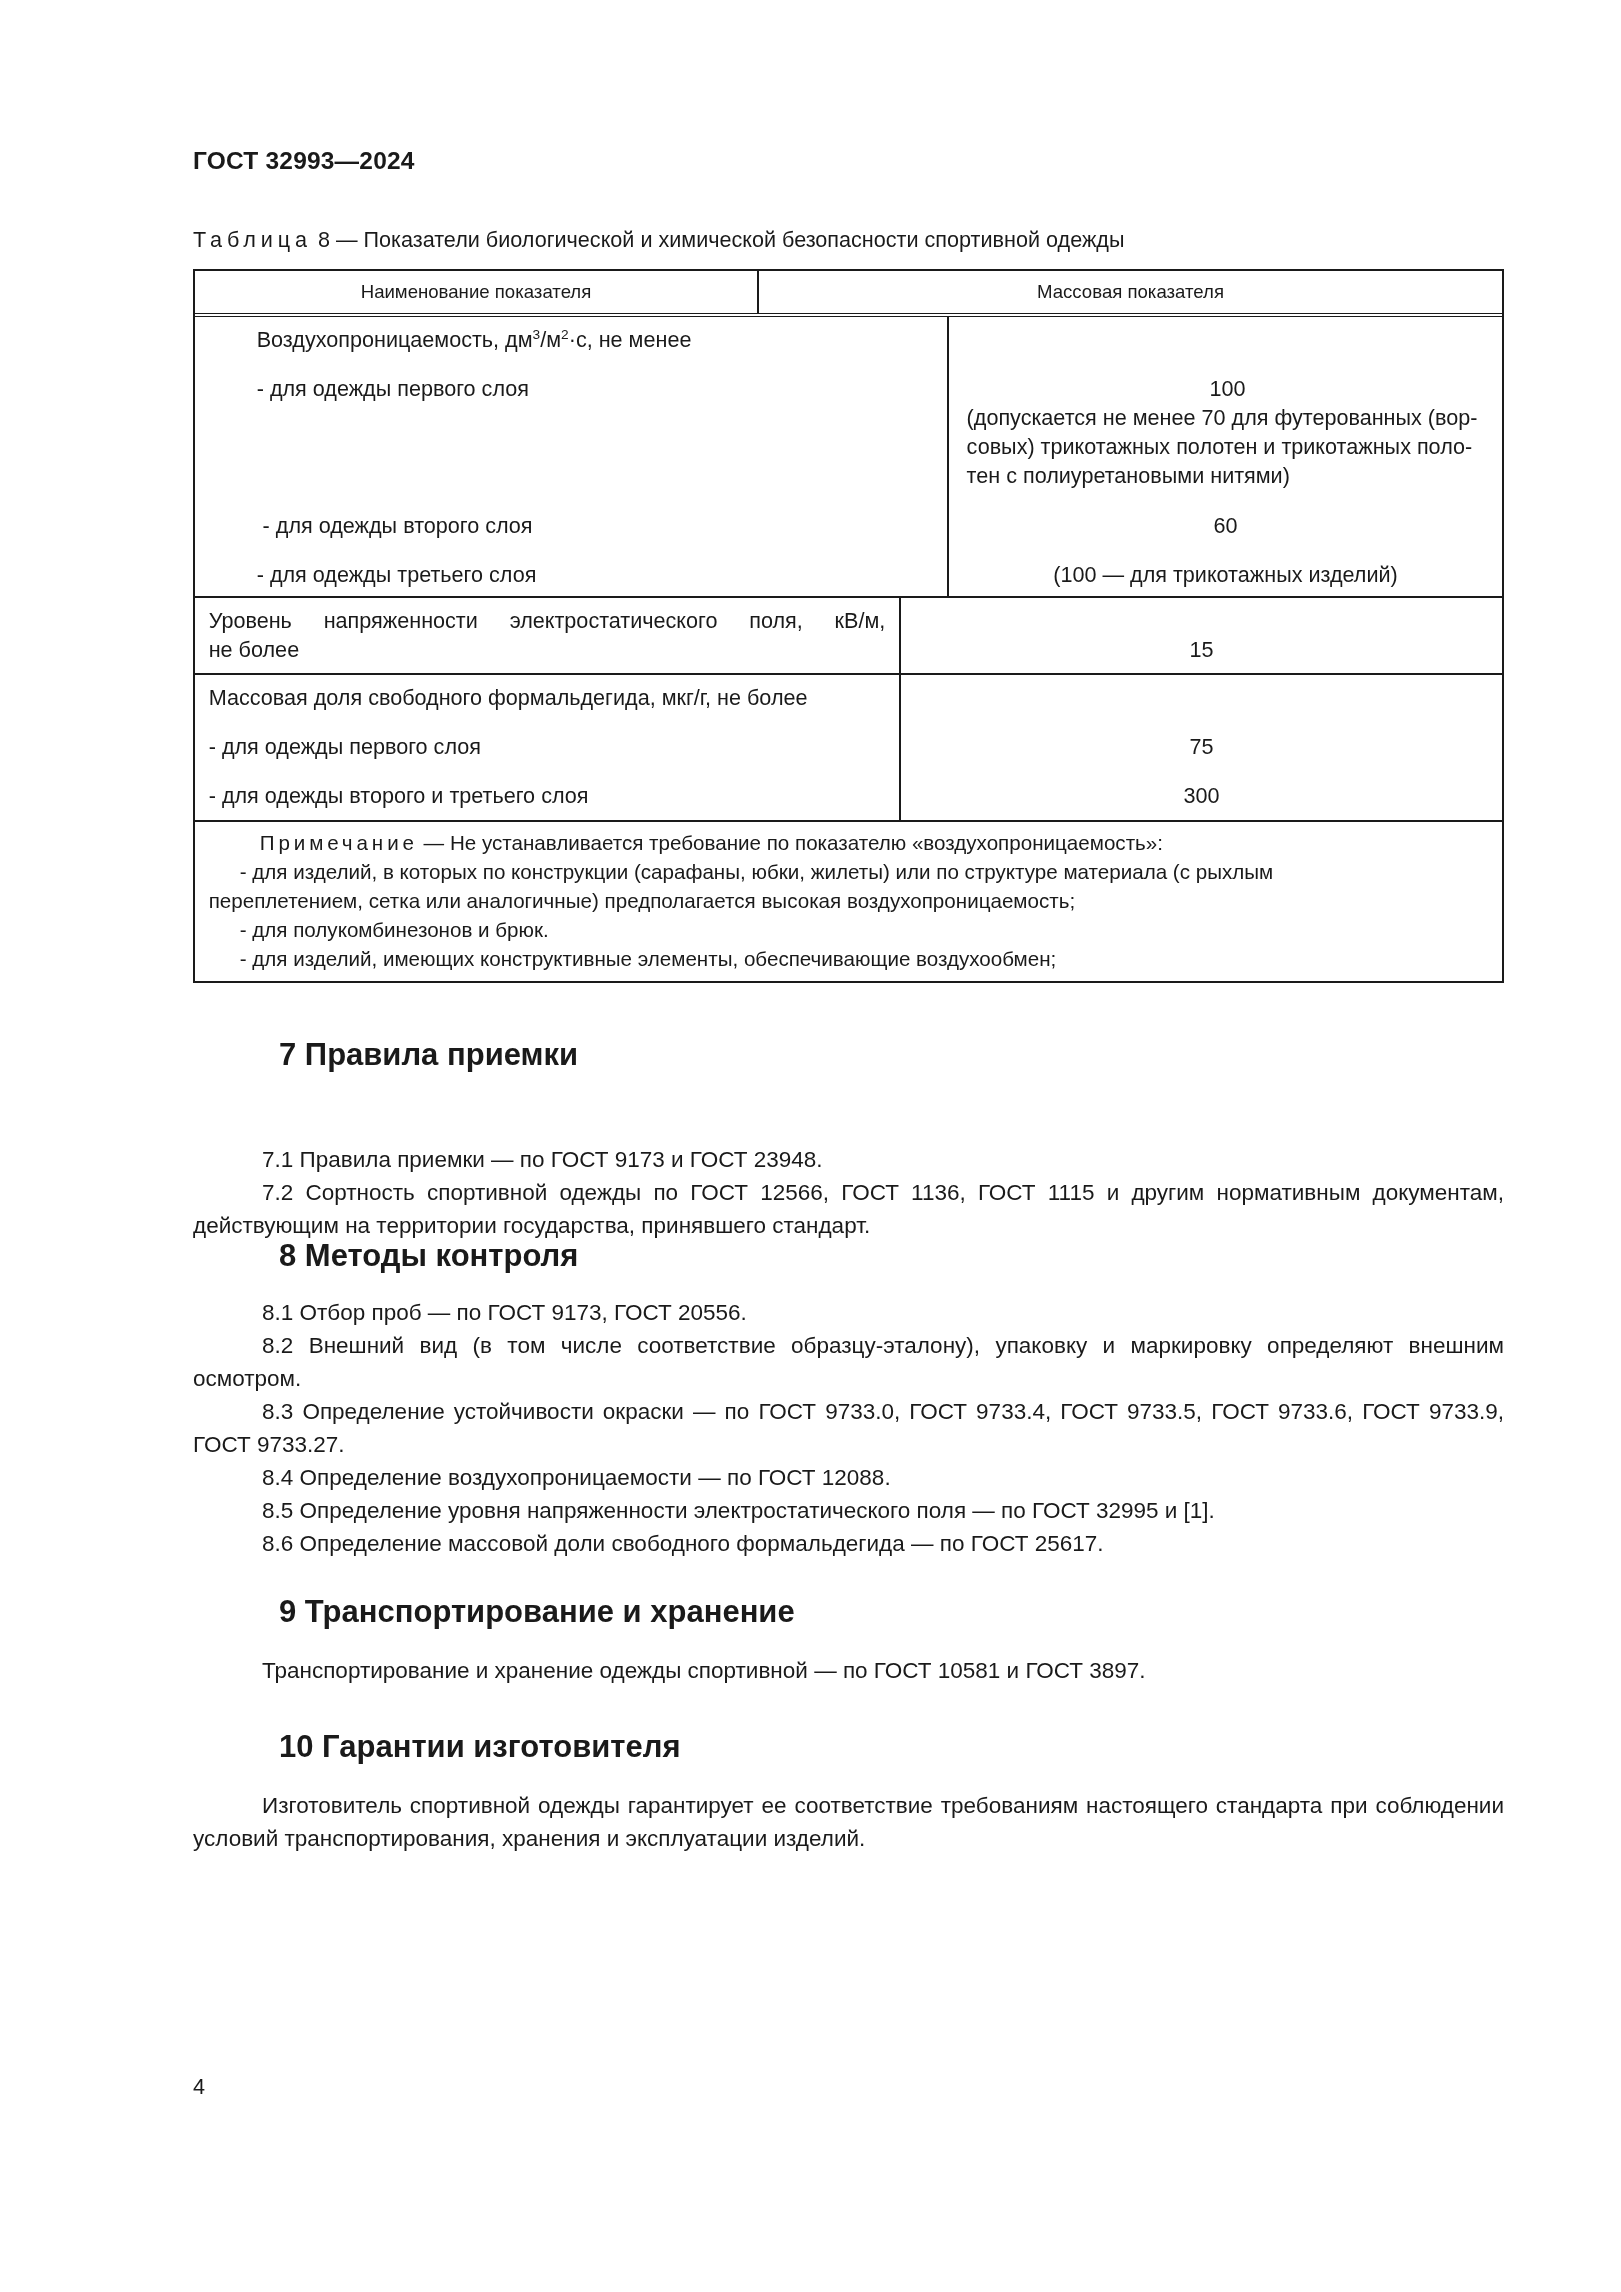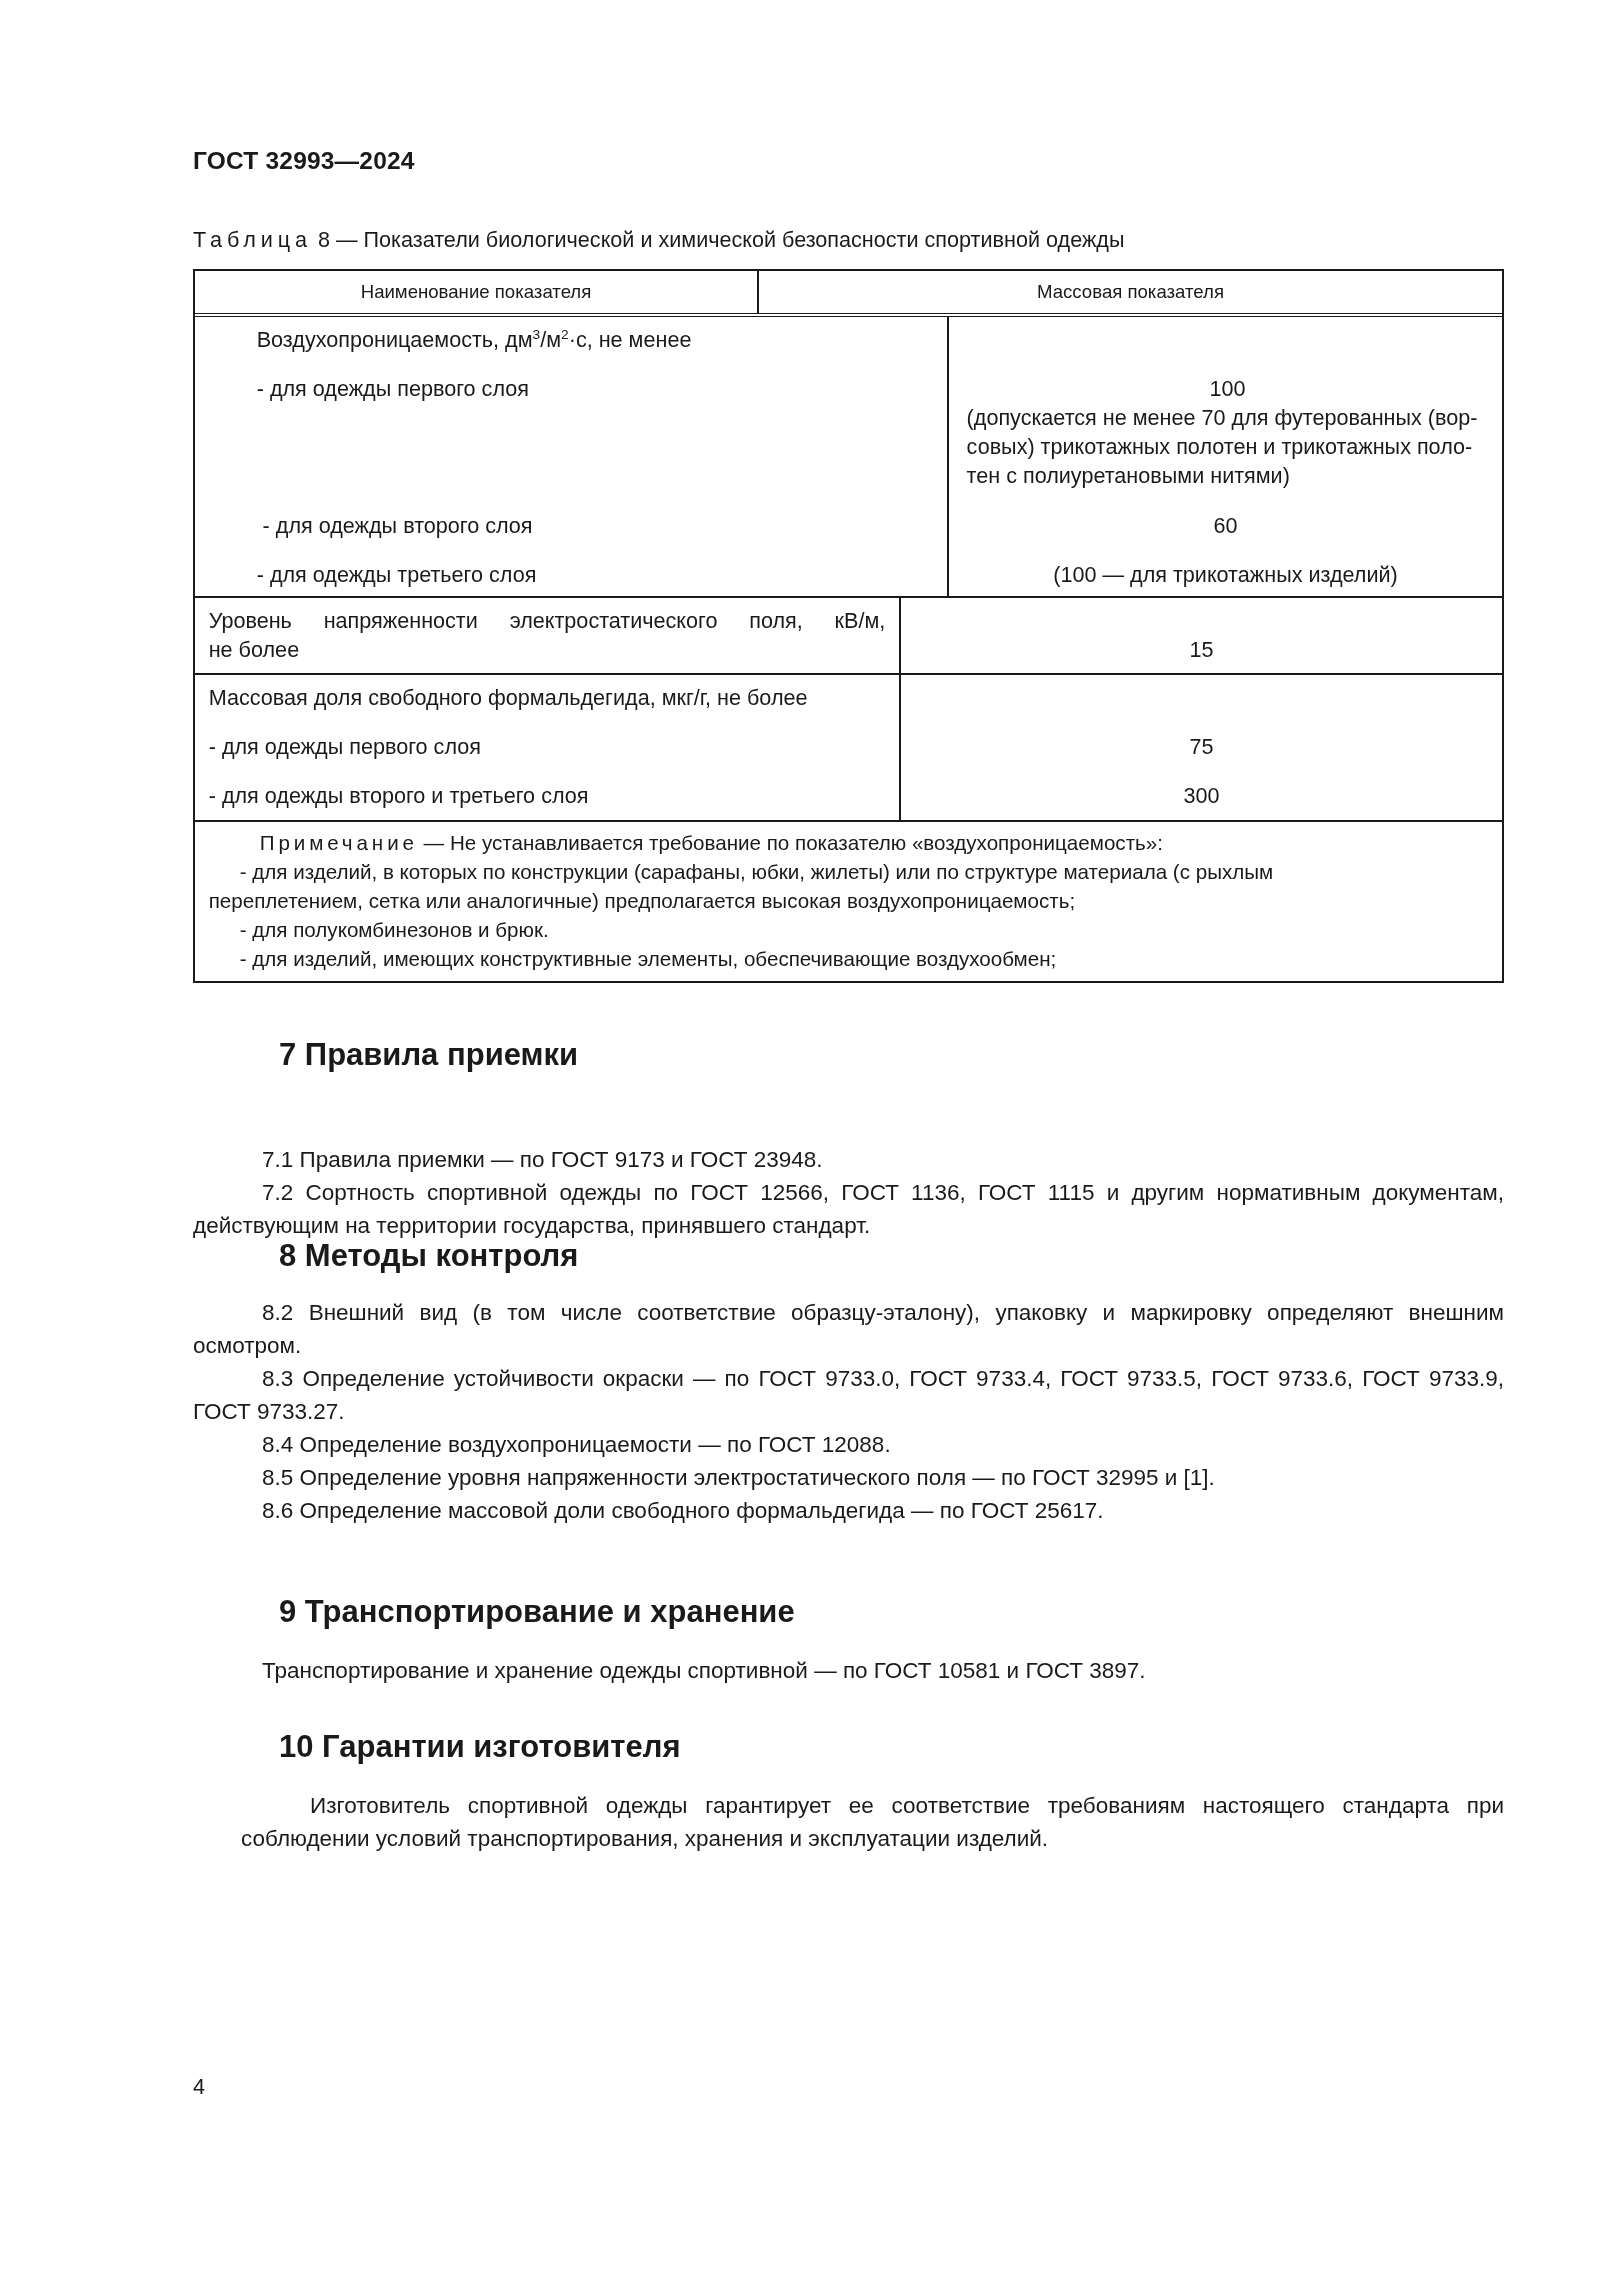--- a/index.html
+++ b/index.html
@@ -114,32 +114,33 @@
   </div>
 
   <div class="sec-h" style="top:1037px;">7  Правила приемки</div>
   <div class="para" style="top:1096px;margin-top:47px;">
     <div class="first">7.1  Правила приемки — по ГОСТ 9173 и ГОСТ 23948.</div>
     <div class="first" style="text-align:justify;">7.2  Сортность спортивной одежды по ГОСТ 12566, ГОСТ 1136, ГОСТ 1115 и другим нормативным документам, действующим на территории государства, принявшего стандарт.</div>
   </div>
 
   <div class="sec-h" style="top:1238px;">8  Методы контроля</div>
   <div class="para" style="top:1296px;">
+    <div class="first">8.1  Отбор проб — по ГОСТ 9173, ГОСТ 20556.</div>
     <div class="first" style="text-align:justify;">8.2  Внешний вид (в том числе соответствие образцу-эталону), упаковку и маркировку определяют внешним осмотром.</div>
     <div class="first" style="text-align:justify;">8.3  Определение устойчивости окраски — по ГОСТ 9733.0, ГОСТ 9733.4, ГОСТ 9733.5, ГОСТ 9733.6, ГОСТ 9733.9, ГОСТ 9733.27.</div>
     <div class="first">8.4  Определение воздухопроницаемости — по ГОСТ 12088.</div>
     <div class="first">8.5  Определение уровня напряженности электростатического поля — по ГОСТ 32995 и [1].</div>
     <div class="first">8.6  Определение массовой доли свободного формальдегида — по ГОСТ 25617.</div>
   </div>
 
   <div class="sec-h" style="top:1594px;">9  Транспортирование и хранение</div>
   <div class="para" style="top:1654px;">
     <div class="first">Транспортирование и хранение одежды спортивной — по ГОСТ 10581 и ГОСТ 3897.</div>
   </div>
 
   <div class="sec-h" style="top:1729px;">10  Гарантии изготовителя</div>
   <div class="para" style="top:1789px;">
-    <div class="first" style="text-align:justify;margin-left:48px;">Изготовитель спортивной одежды гарантирует ее соответствие требованиям настоящего стандарта при соблюдении условий транспортирования, хранения и эксплуатации изделий.</div>
+    <div class="first" style="text-align:justify;">Изготовитель спортивной одежды гарантирует ее соответствие требованиям настоящего стандарта при соблюдении условий транспортирования, хранения и эксплуатации изделий.</div>
   </div>
 
   <div class="page-num">4</div>
 </div>
 
 
 </body></html>

